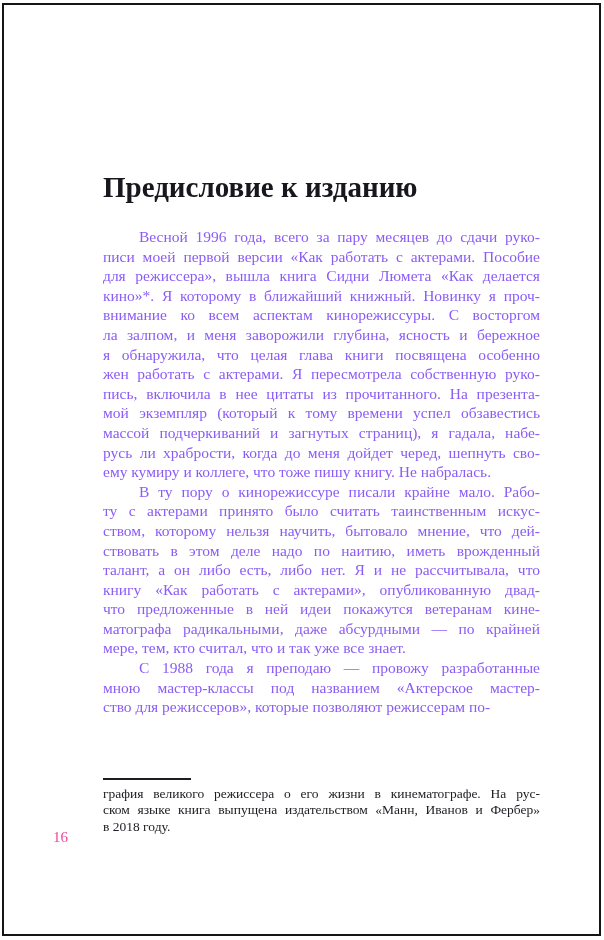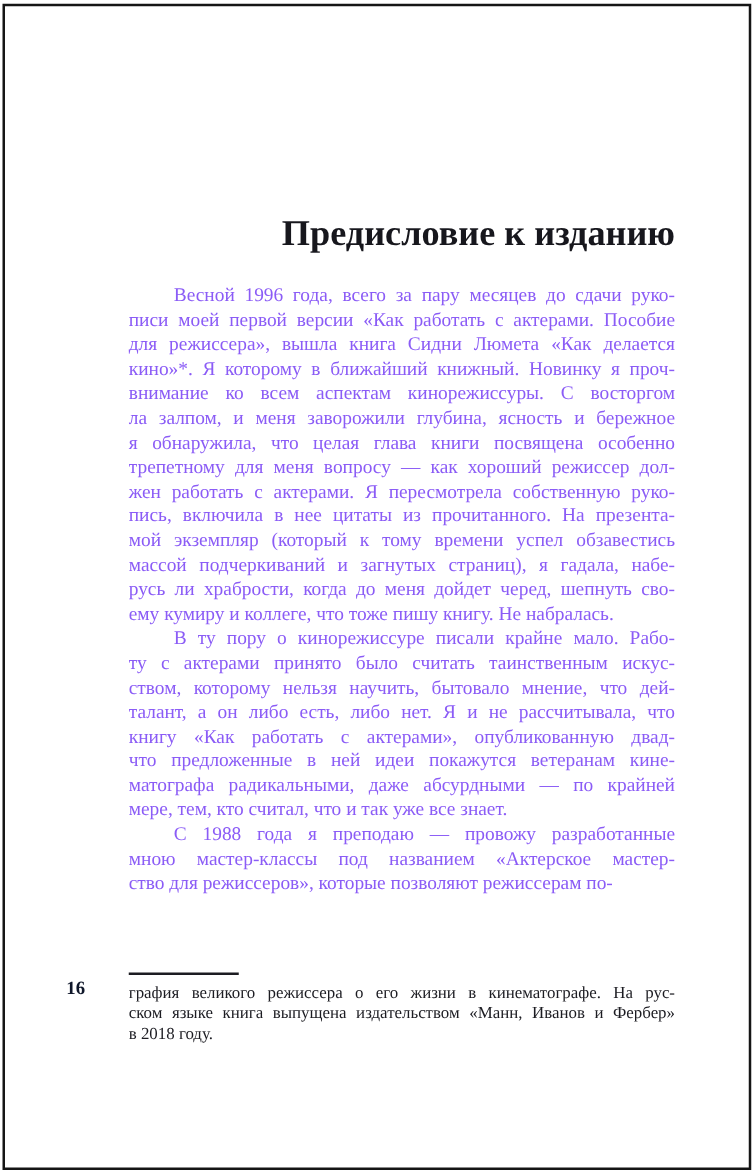--- a/index.html
+++ b/index.html
@@ -34,21 +34,21 @@
   }
   .chapter-title {
     position: absolute;
     left: 0;
     top: 169px;
     width: 437px;
     margin: 0;
     font-size: 29px;
     line-height: 36px;
     font-weight: bold;
-    text-align: right;
+    text-align: left;
     color: #17171d;
     white-space: nowrap;
   }
   .body-text {
     position: absolute;
     left: 0;
     top: 227px;
     width: 437px;
     font-size: 15.5px;
     line-height: 19.6px;
@@ -76,55 +76,55 @@
     top: 786px;
     width: 437px;
     font-size: 13.5px;
     line-height: 16.4px;
     color: #1c1c22;
   }
   .footnote .line.first { text-indent: 28px; }
   .page-number {
     position: absolute;
     left: 53px;
-    top: 783px;
+    top: 829px;
     font-size: 15px;
-    font-weight: bold;
-    color: #0f172a;
+    font-weight: normal;
+    color: #ec4899;
   }
 </style>
 </head>
 <body>
 
 <div class="page-frame"></div>
 
 <div class="content">
   <h1 class="chapter-title">Предисловие к изданию</h1>
 
   <div class="body-text">
       <div class="para">
         <div class="line first">Весной 1996 года, всего за пару месяцев до сдачи руко-</div>
         <div class="line">писи моей первой версии «Как работать с актерами. Пособие</div>
         <div class="line">для режиссера», вышла книга Сидни Люмета «Как делается</div>
         <div class="line">кино»*. Я которому в ближайший книжный. Новинку я проч-</div>
         <div class="line">внимание ко всем аспектам кинорежиссуры. С восторгом</div>
         <div class="line">ла залпом, и меня заворожили глубина, ясность и бережное</div>
         <div class="line">я обнаружила, что целая глава книги посвящена особенно</div>
-        <div class="line">трепетному для меня вопросу — как хороший режиссер дол-</div>
         <div class="line">жен работать с актерами. Я пересмотрела собственную руко-</div>
         <div class="line">пись, включила в нее цитаты из прочитанного. На презента-</div>
         <div class="line">мой экземпляр (который к тому времени успел обзавестись</div>
         <div class="line">массой подчеркиваний и загнутых страниц), я гадала, набе-</div>
         <div class="line">русь ли храбрости, когда до меня дойдет черед, шепнуть сво-</div>
         <div class="line last">ему кумиру и коллеге, что тоже пишу книгу. Не набралась.</div>
       </div>
       <div class="para">
         <div class="line first">В ту пору о кинорежиссуре писали крайне мало. Рабо-</div>
         <div class="line">ту с актерами принято было считать таинственным искус-</div>
         <div class="line">ством, которому нельзя научить, бытовало мнение, что дей-</div>
+        <div class="line">ствовать в этом деле надо по наитию, иметь врожденный</div>
         <div class="line">талант, а он либо есть, либо нет. Я и не рассчитывала, что</div>
         <div class="line">книгу «Как работать с актерами», опубликованную двад-</div>
         <div class="line">что предложенные в ней идеи покажутся ветеранам кине-</div>
         <div class="line">матографа радикальными, даже абсурдными — по крайней</div>
         <div class="line last">мере, тем, кто считал, что и так уже все знает.</div>
       </div>
       <div class="para">
         <div class="line first">С 1988 года я преподаю — провожу разработанные</div>
         <div class="line">мною мастер-классы под названием «Актерское мастер-</div>
         <div class="line last">ство для режиссеров», которые позволяют режиссерам по-</div>

